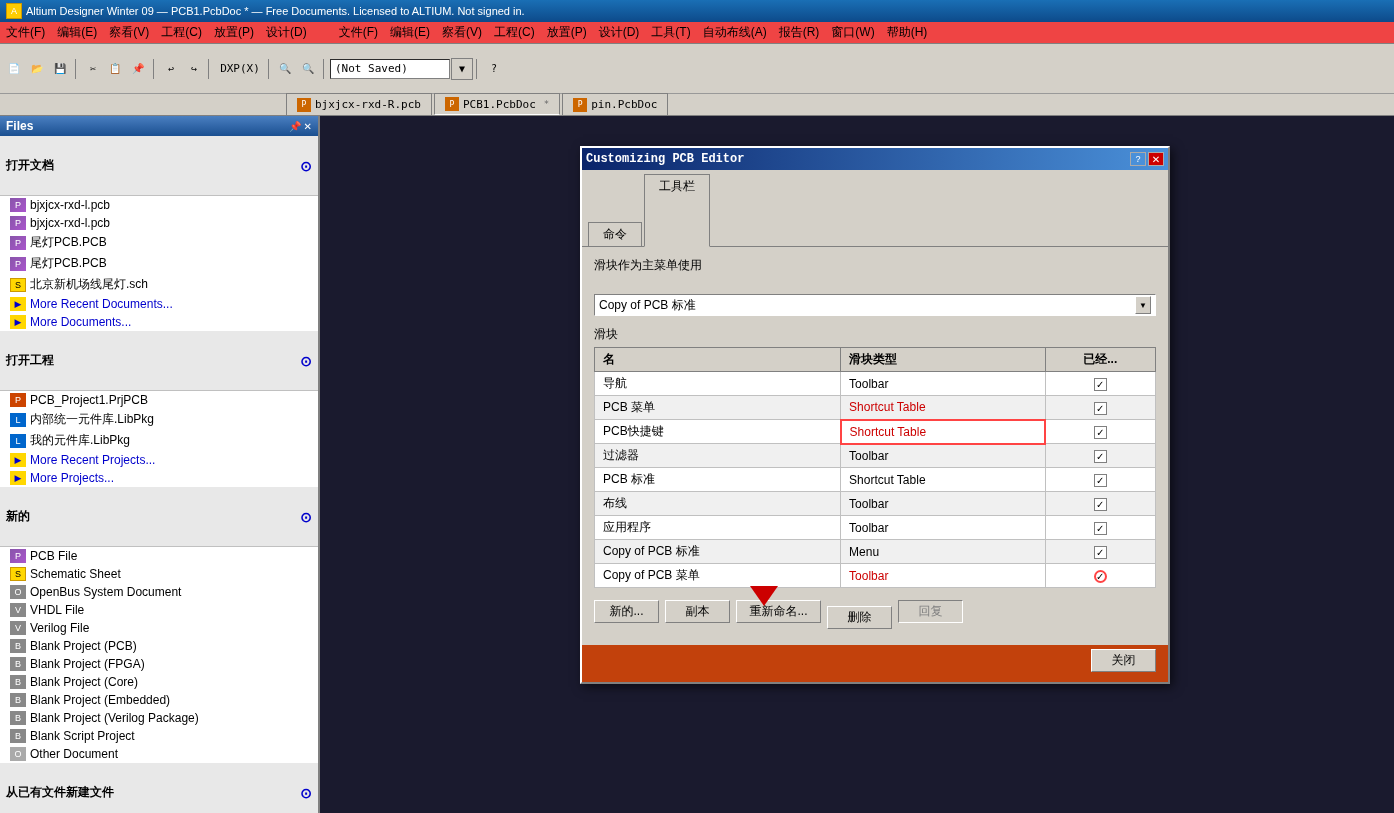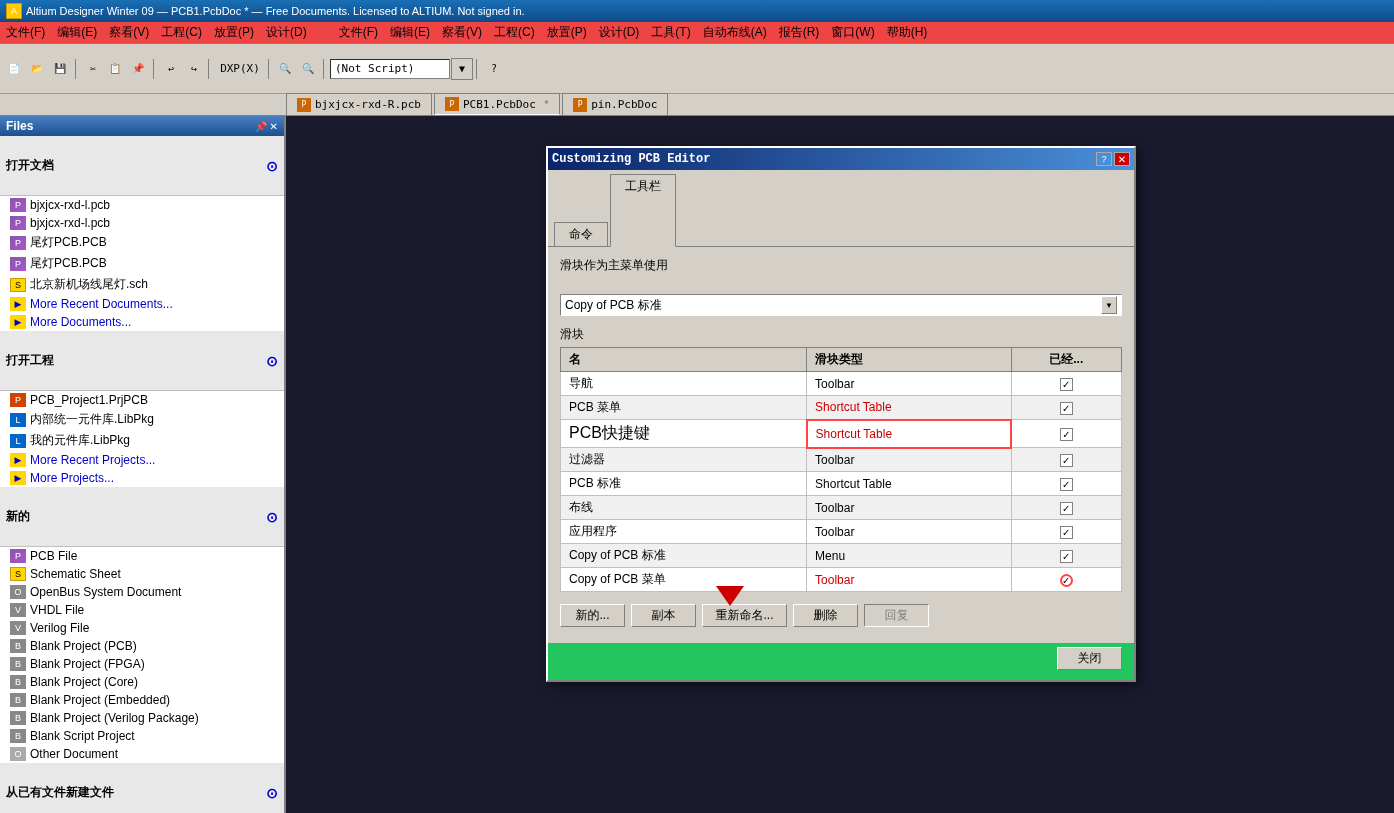--- a/index.html
+++ b/index.html
@@ -346,21 +346,21 @@
     <span class="tb-btn">📌</span>
     <span class="tb-sep"></span>
     <span class="tb-btn">↩</span>
     <span class="tb-btn">↪</span>
     <span class="tb-sep"></span>
     <span class="tb-btn" style="width:50px; font-size:11px;">DXP(X)</span>
     <span class="tb-sep"></span>
     <span class="tb-btn">🔍</span>
     <span class="tb-btn">🔍</span>
     <span class="tb-sep"></span>
-    <span style="display:inline-flex; align-items:center; height:20px; background:#fff; border:1px inset #808080; min-width:120px; padding:0 4px; font-size:11px;">(Not Script)</span>
+    <span style="display:inline-flex; align-items:center; height:20px; background:#fff; border:1px inset #808080; min-width:120px; padding:0 4px; font-size:11px;">(Not Saved)</span>
     <span class="tb-btn" style="background:#d4d0c8; border:1px solid #808080;">▼</span>
     <span class="tb-sep"></span>
     <span class="tb-btn">?</span>
   </div>
 </div>
 
 <div id="tab-bar" style="height:22px; background:#d4d0c8; display:flex; align-items:flex-end; padding-left:286px; border-bottom:1px solid #808080;">
   <div class="tab">
     <span class="tab-icon" style="background:#cc6600;">P</span>
     <span>bjxjcx-rxd-R.pcb</span>
@@ -371,21 +371,21 @@
     <span class="tab-close">*</span>
   </div>
   <div class="tab">
     <span class="tab-icon" style="background:#cc6600;">P</span>
     <span>pin.PcbDoc</span>
   </div>
 </div>
 
 <div id="main-layout" style="display:flex; height:calc(813px - 22px - 22px - 50px - 22px); position:relative;">
 
-  <div id="files-panel" style="width:286px; background:#fff; border-right:2px solid #808080; overflow-y:auto; flex-shrink:0; font-family:'MS Sans Serif',Arial,sans-serif; font-size:12px;">
+  <div id="files-panel" style="width:320px; background:#fff; border-right:2px solid #808080; overflow-y:auto; flex-shrink:0; font-family:'MS Sans Serif',Arial,sans-serif; font-size:12px;">
     <div id="files-header" style="background:linear-gradient(to bottom,#4a7fc1,#1a4f90); color:#fff; padding:3px 6px; display:flex; align-items:center; justify-content:space-between;">
       <span style="font-size:12px; font-weight:bold;">Files</span>
       <span style="display:flex;gap:2px;">
         <span style="font-size:10px; cursor:pointer;">📌</span>
         <span style="font-size:10px; cursor:pointer;">✕</span>
       </span>
     </div>
 
     <div class="files-section-header">
       <span>打开文档</span>
@@ -557,21 +557,21 @@
                   <td style="border: 1px solid rgb(192, 192, 192); padding: 3px 8px; font-size: 12px; background: rgb(255, 255, 255);">导航</td>
                   <td style="border: 1px solid rgb(192, 192, 192); padding: 3px 8px; font-size: 12px; background: rgb(255, 255, 255);">Toolbar</td>
                   <td style="border: 1px solid rgb(192, 192, 192); padding: 3px 8px; font-size: 12px; background: rgb(255, 255, 255); text-align: center;"><span style="width: 13px; height: 13px; border: 1px solid rgb(128, 128, 128); background: rgb(255, 255, 255); display: inline-flex; align-items: center; justify-content: center; font-size: 10px; cursor: pointer;">✓</span></td>
                 </tr>
                 <tr>
                   <td style="border: 1px solid rgb(192, 192, 192); padding: 3px 8px; font-size: 12px; background: rgb(240, 240, 240);">PCB 菜单</td>
                   <td style="border: 1px solid rgb(192, 192, 192); padding: 3px 8px; font-size: 12px; background: rgb(240, 240, 240); color: rgb(204, 0, 0);">Shortcut Table</td>
                   <td style="border: 1px solid rgb(192, 192, 192); padding: 3px 8px; font-size: 12px; background: rgb(240, 240, 240); text-align: center;"><span style="width: 13px; height: 13px; border: 1px solid rgb(128, 128, 128); background: rgb(255, 255, 255); display: inline-flex; align-items: center; justify-content: center; font-size: 10px; cursor: pointer;">✓</span></td>
                 </tr>
                 <tr>
-                  <td style="border: 1px solid rgb(192, 192, 192); padding: 3px 8px; font-size: 16px; background: rgb(255, 255, 255);">PCB快捷键</td>
+                  <td style="border: 1px solid rgb(192, 192, 192); padding: 3px 8px; font-size: 12px; background: rgb(255, 255, 255);">PCB快捷键</td>
                   <td style="border: 2px solid rgb(255, 68, 68); padding: 3px 8px; font-size: 12px; background: rgb(255, 255, 255); color: rgb(204, 0, 0); border-radius: 4px;">Shortcut Table</td>
                   <td style="border: 1px solid rgb(192, 192, 192); padding: 3px 8px; font-size: 12px; background: rgb(255, 255, 255); text-align: center;"><span style="width: 13px; height: 13px; border: 1px solid rgb(128, 128, 128); background: rgb(255, 255, 255); display: inline-flex; align-items: center; justify-content: center; font-size: 10px; cursor: pointer;">✓</span></td>
                 </tr>
                 <tr>
                   <td style="border: 1px solid rgb(192, 192, 192); padding: 3px 8px; font-size: 12px; background: rgb(240, 240, 240);">过滤器</td>
                   <td style="border: 1px solid rgb(192, 192, 192); padding: 3px 8px; font-size: 12px; background: rgb(240, 240, 240);">Toolbar</td>
                   <td style="border: 1px solid rgb(192, 192, 192); padding: 3px 8px; font-size: 12px; background: rgb(240, 240, 240); text-align: center;"><span style="width: 13px; height: 13px; border: 1px solid rgb(128, 128, 128); background: rgb(255, 255, 255); display: inline-flex; align-items: center; justify-content: center; font-size: 10px; cursor: pointer;">✓</span></td>
                 </tr>
                 <tr>
                   <td style="border: 1px solid rgb(192, 192, 192); padding: 3px 8px; font-size: 12px; background: rgb(255, 255, 255);">PCB 标准</td>
@@ -599,28 +599,28 @@
                   <td style="border: 1px solid rgb(192, 192, 192); padding: 3px 8px; font-size: 12px; background: rgb(255, 255, 255); text-align: center;"><span style="width: 13px; height: 13px; border: 2px solid rgb(255, 68, 68); background: rgb(255, 255, 255); display: inline-flex; align-items: center; justify-content: center; font-size: 10px; cursor: pointer; border-radius: 50%;">✓</span></td>
                 </tr>
               </tbody>
           </table>
 
           <div id="dialog-footer" style="display:flex; justify-content:space-between; align-items:center; padding:4px 0 6px;">
             <div class="dlg-btn-group" style="display:flex; gap:6px;">
               <button class="dlg-btn" style="min-width:65px;height:23px;background:#d4d0c8;border:1px solid;border-color:#fff #808080 #808080 #fff;cursor:pointer;font-size:12px;">新的...</button>
               <button class="dlg-btn" style="min-width:65px;height:23px;background:#d4d0c8;border:1px solid;border-color:#fff #808080 #808080 #fff;cursor:pointer;font-size:12px;">副本</button>
               <button class="dlg-btn" style="min-width:85px;height:23px;background:#d4d0c8;border:1px solid;border-color:#fff #808080 #808080 #fff;cursor:pointer;font-size:12px;">重新命名...</button>
-              <button class="dlg-btn" style="min-width:65px;height:23px;background:#d4d0c8;border:1px solid;border-color:#fff #808080 #808080 #fff;cursor:pointer;font-size:12px;">删除</button>
+              <button class="dlg-btn" style="min-width:65px;height:23px;background:#d4d0c8;border:1px solid;border-color:#fff #808080 #808080 #fff;cursor:pointer;font-size:12px;margin-top:6px;">删除</button>
               <button class="dlg-btn" style="min-width:65px;height:23px;background:#d4d0c8;border:1px solid;border-color:#808080 #fff #fff #808080;cursor:pointer;font-size:12px;color:#808080;">回复</button>
             </div>
           </div>
 
         </div>
 
-        <div id="close-row" style="display:flex; justify-content:flex-end; padding:4px 12px 10px; background:#22c55e;">
+        <div id="close-row" style="display:flex; justify-content:flex-end; padding:4px 12px 10px; background:#c2410c;">
           <button class="dlg-btn" style="min-width:65px;height:23px;background:#d4d0c8;border:1px solid;border-color:#fff #808080 #808080 #fff;cursor:pointer;font-size:12px;">关闭</button>
         </div>
 
       </div>
 
       <div class="arrow-down" style="position:absolute; top:470px; left:430px; border-left:14px solid transparent; border-right:14px solid transparent; border-top:20px solid #cc0000; z-index:200;"></div>
 
     </div>
   </div>
 </div>

